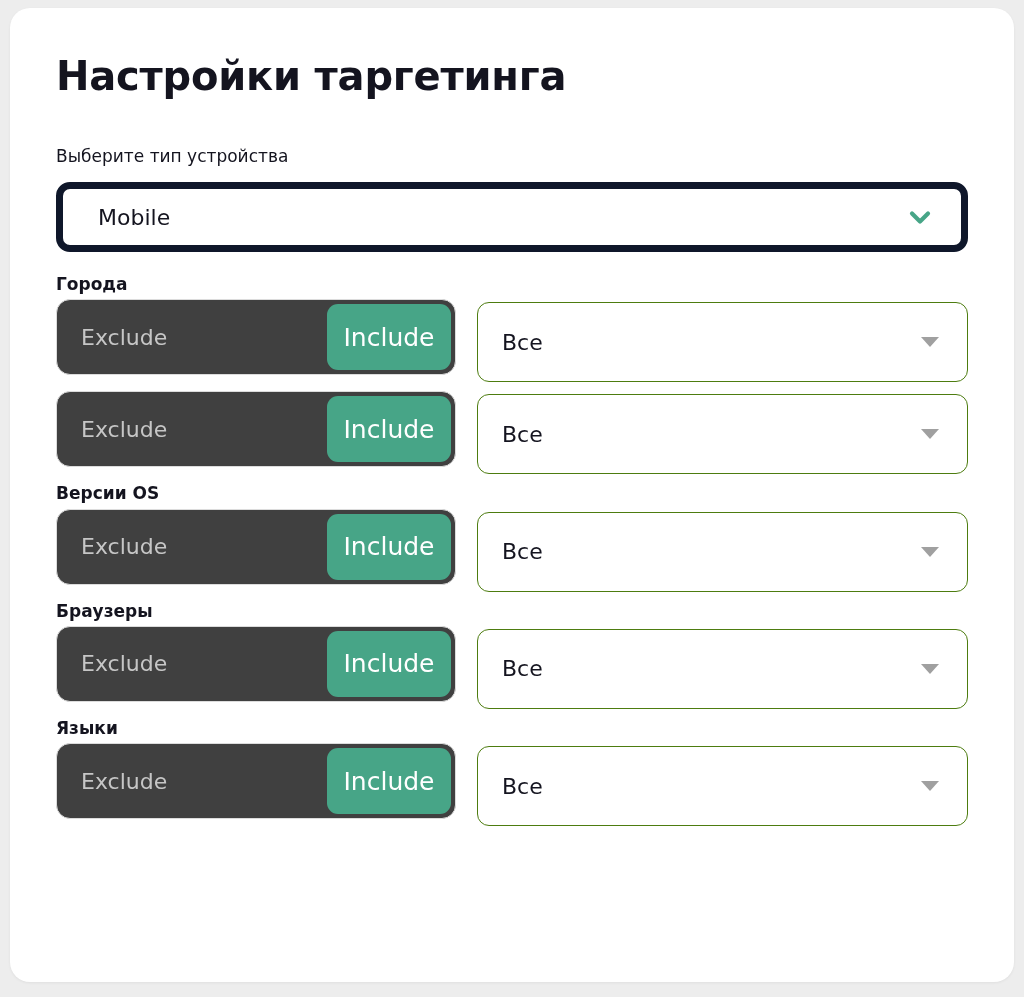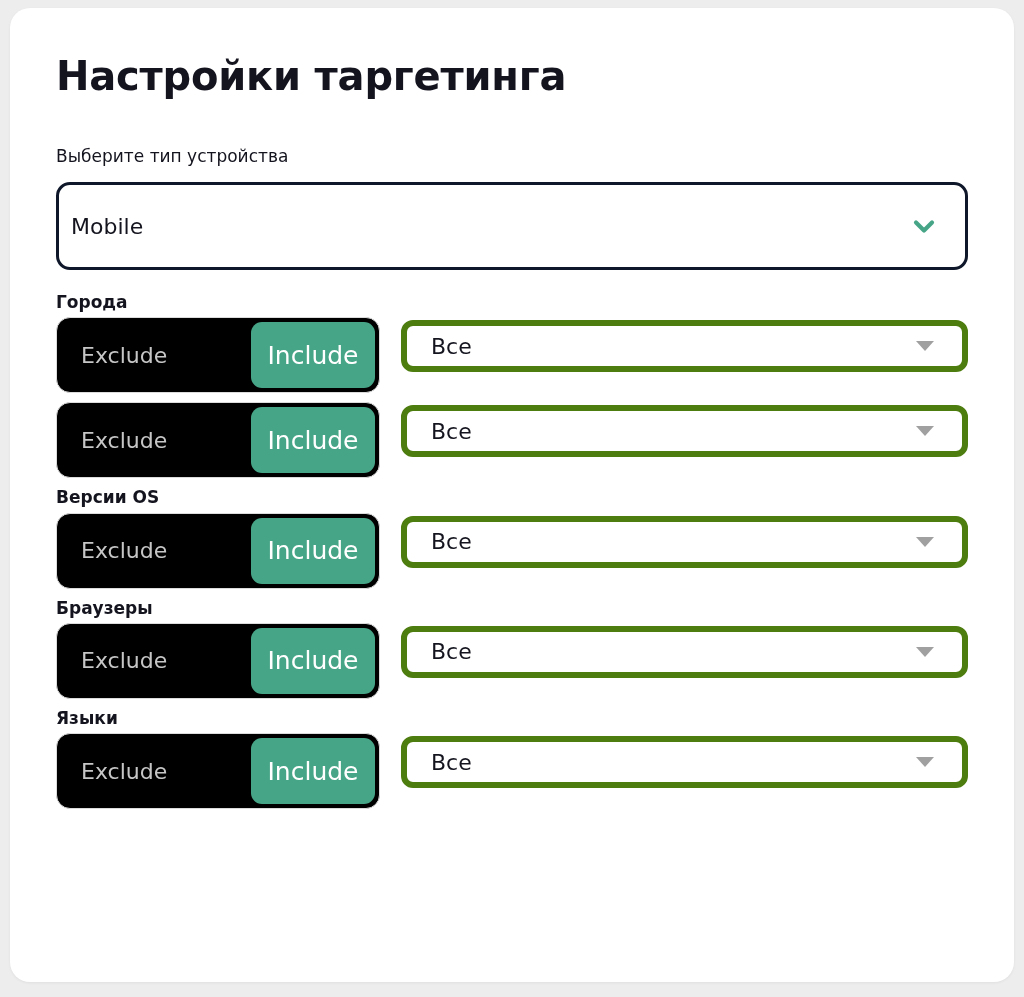--- a/index.html
+++ b/index.html
@@ -43,27 +43,27 @@
   .device-label {
     font-size: 17px;
     font-weight: 400;
     color: #14141f;
     margin-bottom: 16px;
   }
 
   
   .device-select {
     position: relative;
-    height: 88px;
-    border: 3px solid #0f172a;
+    height: 70px;
+    border: 7px solid #0f172a;
     border-radius: 14px;
     background: #fff;
     display: flex;
     align-items: center;
-    padding: 0 12px;
+    padding: 0 35px;
     cursor: pointer;
     margin-bottom: 22px;
   }
   .device-select .value {
     font-size: 22px;
     color: #14141f;
     font-weight: 400;
   }
   .chev {
     position: absolute;
@@ -86,26 +86,26 @@
     line-height: 1.25;
   }
 
   .row-controls {
     display: flex;
     align-items: flex-start;
     gap: 21px;
   }
 
   .toggle-group {
-    width: 324px;
+    width: 400px;
     height: 76px;
     flex: none;
     border: 1px solid #dcdcdc;
     border-radius: 14px;
-    background: #000000;
+    background: #404040;
     display: flex;
     align-items: flex-start;
     padding: 4px;
     position: relative;
   }
 
   .toggle-exclude {
     flex: 1;
     height: 100%;
     display: flex;
@@ -130,23 +130,23 @@
     font-family: inherit;
     border: none;
     cursor: pointer;
     display: flex;
     align-items: center;
     justify-content: center;
   }
 
   .value-select {
     flex: 1;
-    height: 52px;
+    height: 80px;
     margin-top: 3px;
-    border: 6px solid #4d7c0f;
+    border: 1px solid #4d7c0f;
     border-radius: 12px;
     background: #fff;
     display: flex;
     align-items: center;
     padding: 0 24px;
     position: relative;
     cursor: pointer;
   }
   .value-select .value {
     font-size: 22px;

